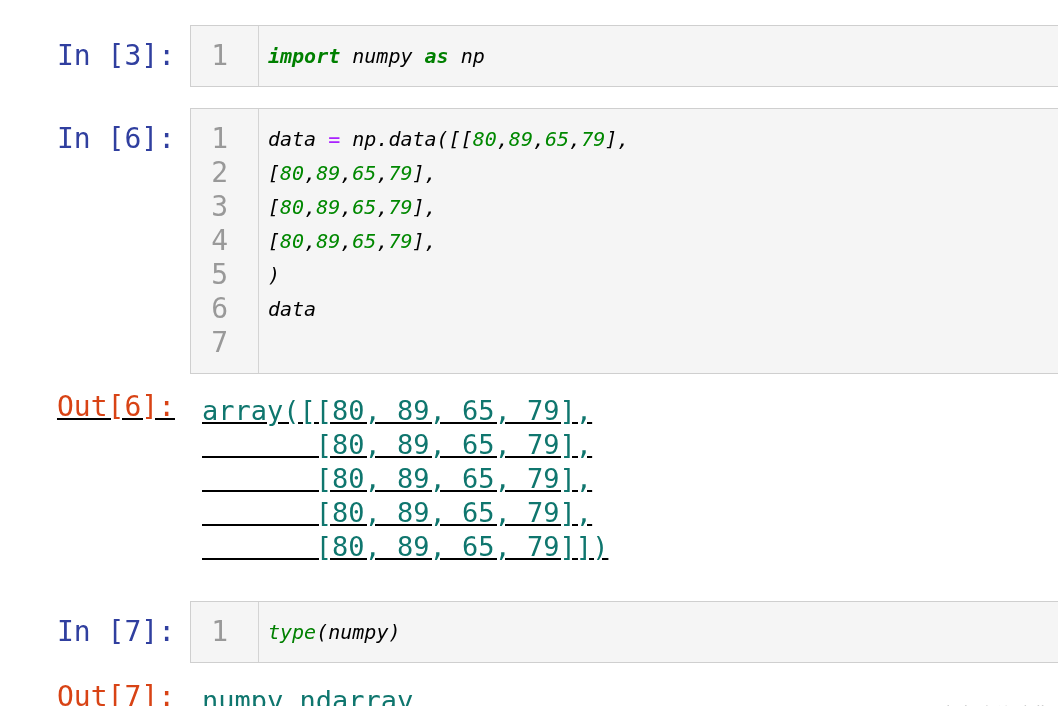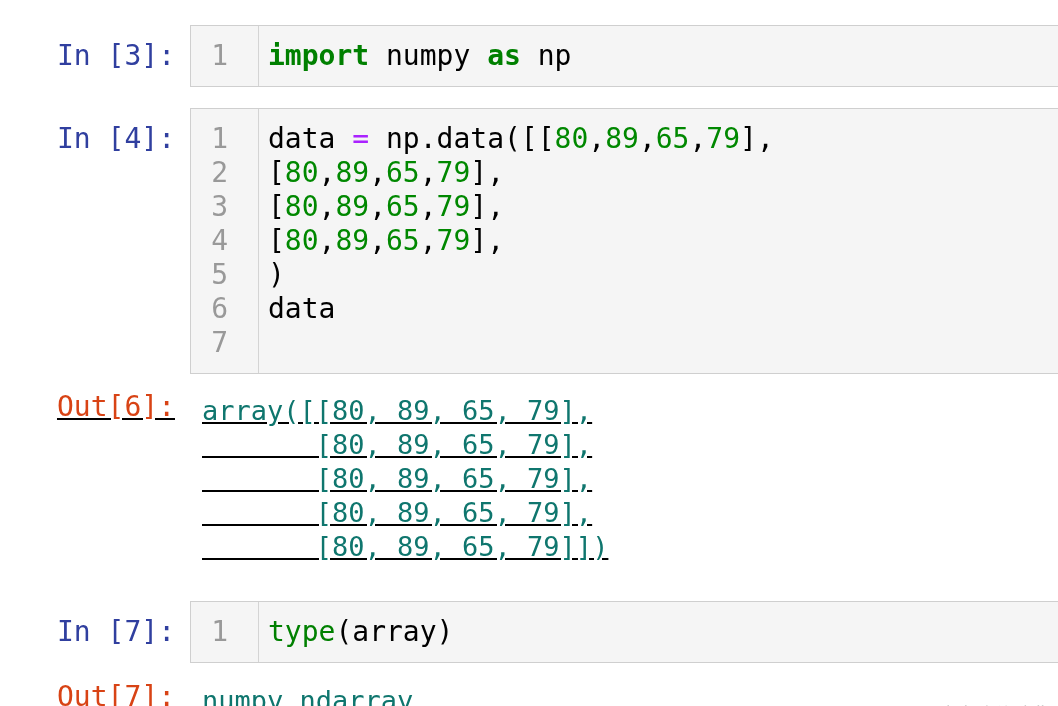--- a/index.html
+++ b/index.html
@@ -46,23 +46,24 @@
     text-align: right;
   }
   .ln {
     color: #999999;
     font-size: 28px;
     line-height: 34px;
     padding-right: 30px;
   }
   .codearea {
     padding: 13px 0 13px 9px;
-    font-size: 28px;
+    font-size: 20px;
     line-height: 34px;
     color: #000000;
+    font-style: italic;
   }
   .codeline { white-space: pre; }
 
   
   .tok-kw      { color: #008000; font-weight: bold; }
   .tok-num     { color: #008800; }
   .tok-op      { color: #AA22FF; }
   .tok-builtin { color: #008000; text-align: right; }
 
   
@@ -104,21 +105,21 @@
       <div class="gutter">
           <div class="ln">1</div>
         </div>
       <div class="codearea">
           <div class="codeline"><span class="tok-kw">import</span><span> numpy </span><span class="tok-kw">as</span><span> np</span></div>
         </div>
     </div>
   </div>
 
   <div class="row input-row cell-in6">
-    <div class="prompt in">In [4]:</div>
+    <div class="prompt in">In [6]:</div>
     <div class="input-area">
       <div class="gutter">
           <div class="ln">1</div>
           <div class="ln">2</div>
           <div class="ln">3</div>
           <div class="ln">4</div>
           <div class="ln">5</div>
           <div class="ln">6</div>
           <div class="ln">7</div>
         </div>
@@ -142,21 +143,21 @@
        [80, 89, 65, 79]])</pre>
   </div>
 
   <div class="row input-row cell-in7">
     <div class="prompt in">In [7]:</div>
     <div class="input-area">
       <div class="gutter">
           <div class="ln">1</div>
         </div>
       <div class="codearea">
-          <div class="codeline"><span class="tok-builtin">type</span><span>(array)</span></div>
+          <div class="codeline"><span class="tok-builtin">type</span><span>(numpy)</span></div>
         </div>
     </div>
   </div>
 
   <div class="row cell-out7">
     <div class="prompt out">Out[7]:</div>
     <pre class="output-text">numpy.ndarray</pre>
   </div>
 
   <div class="watermark">CSDN @生产队的驴儿</div>

